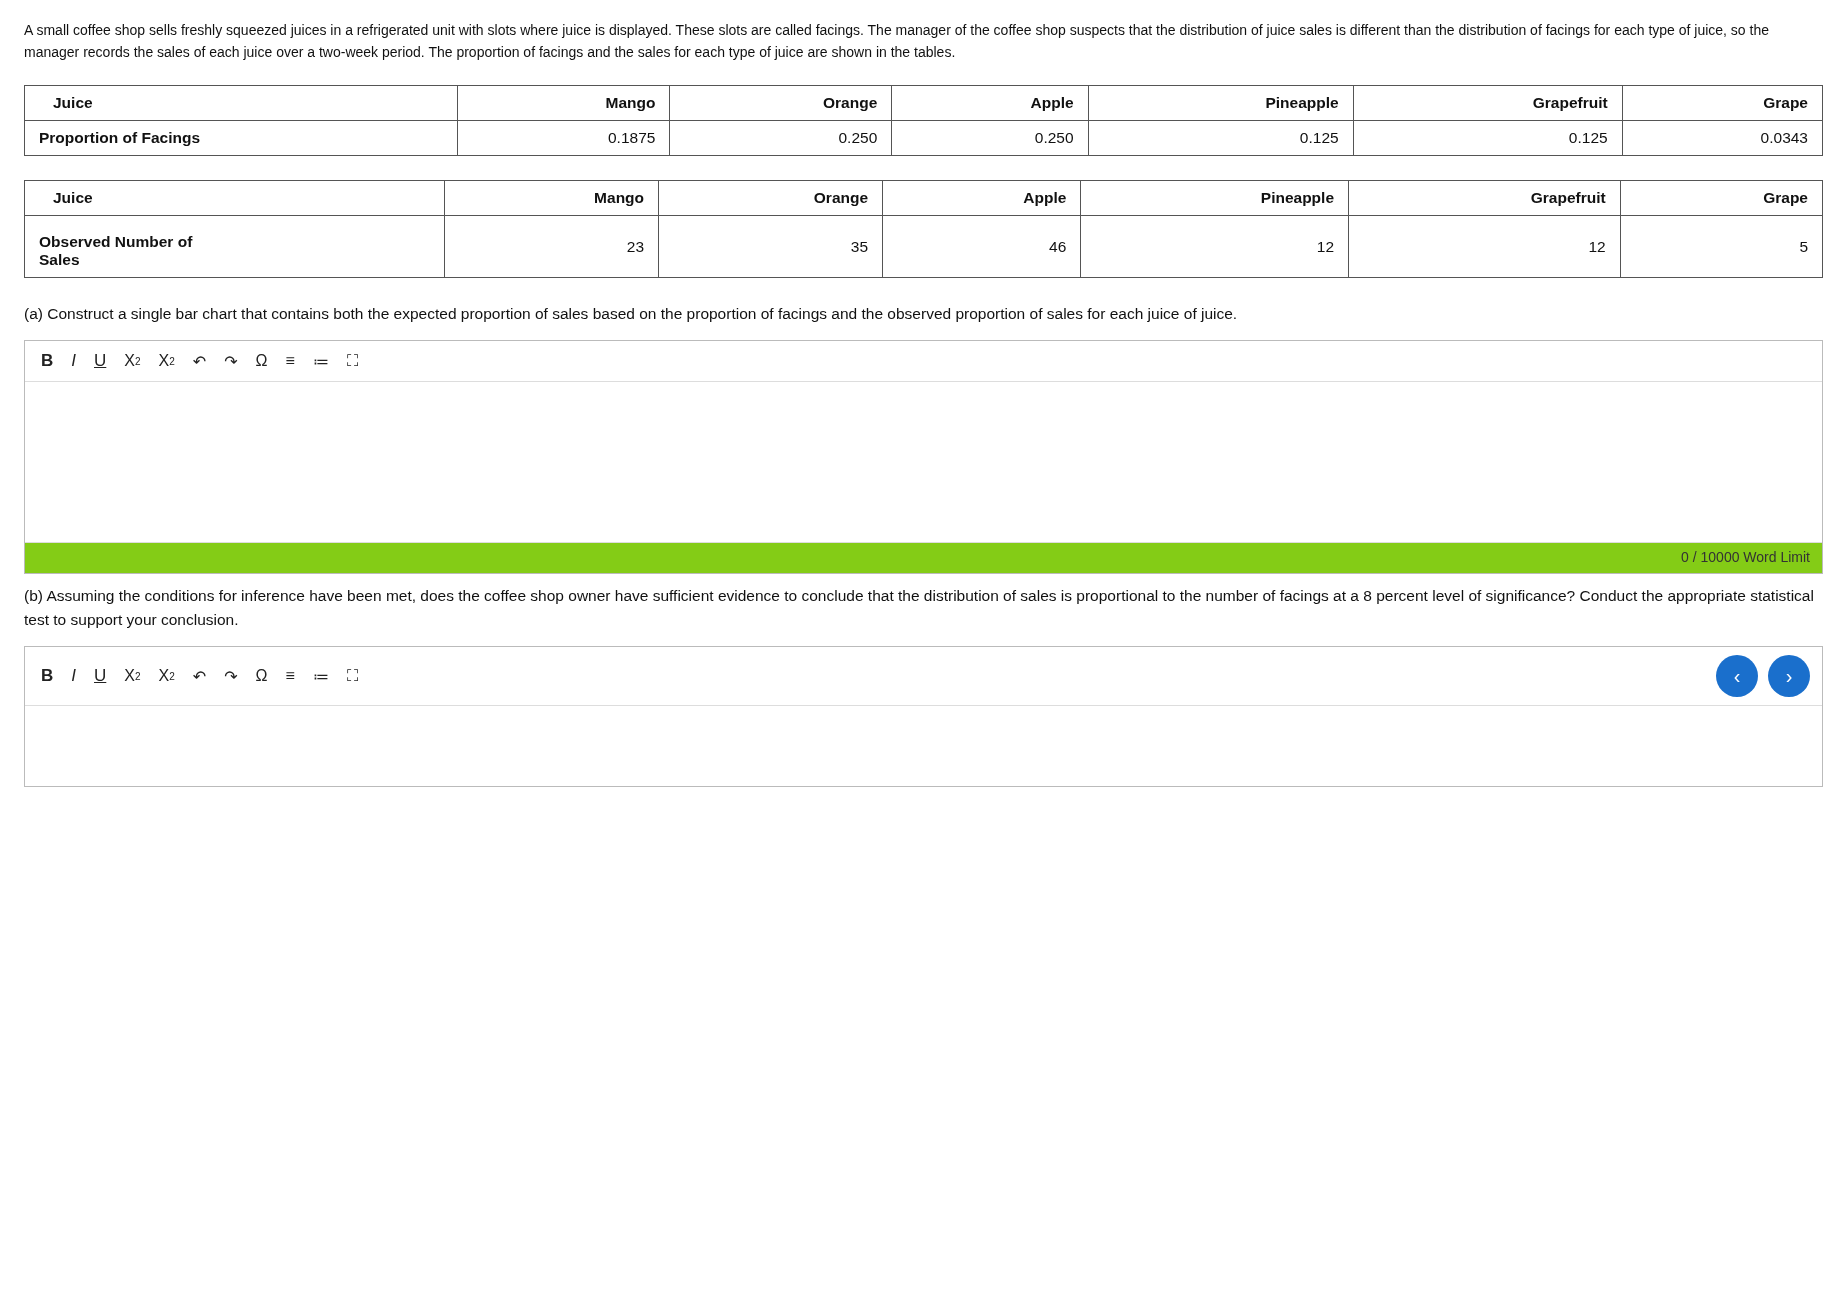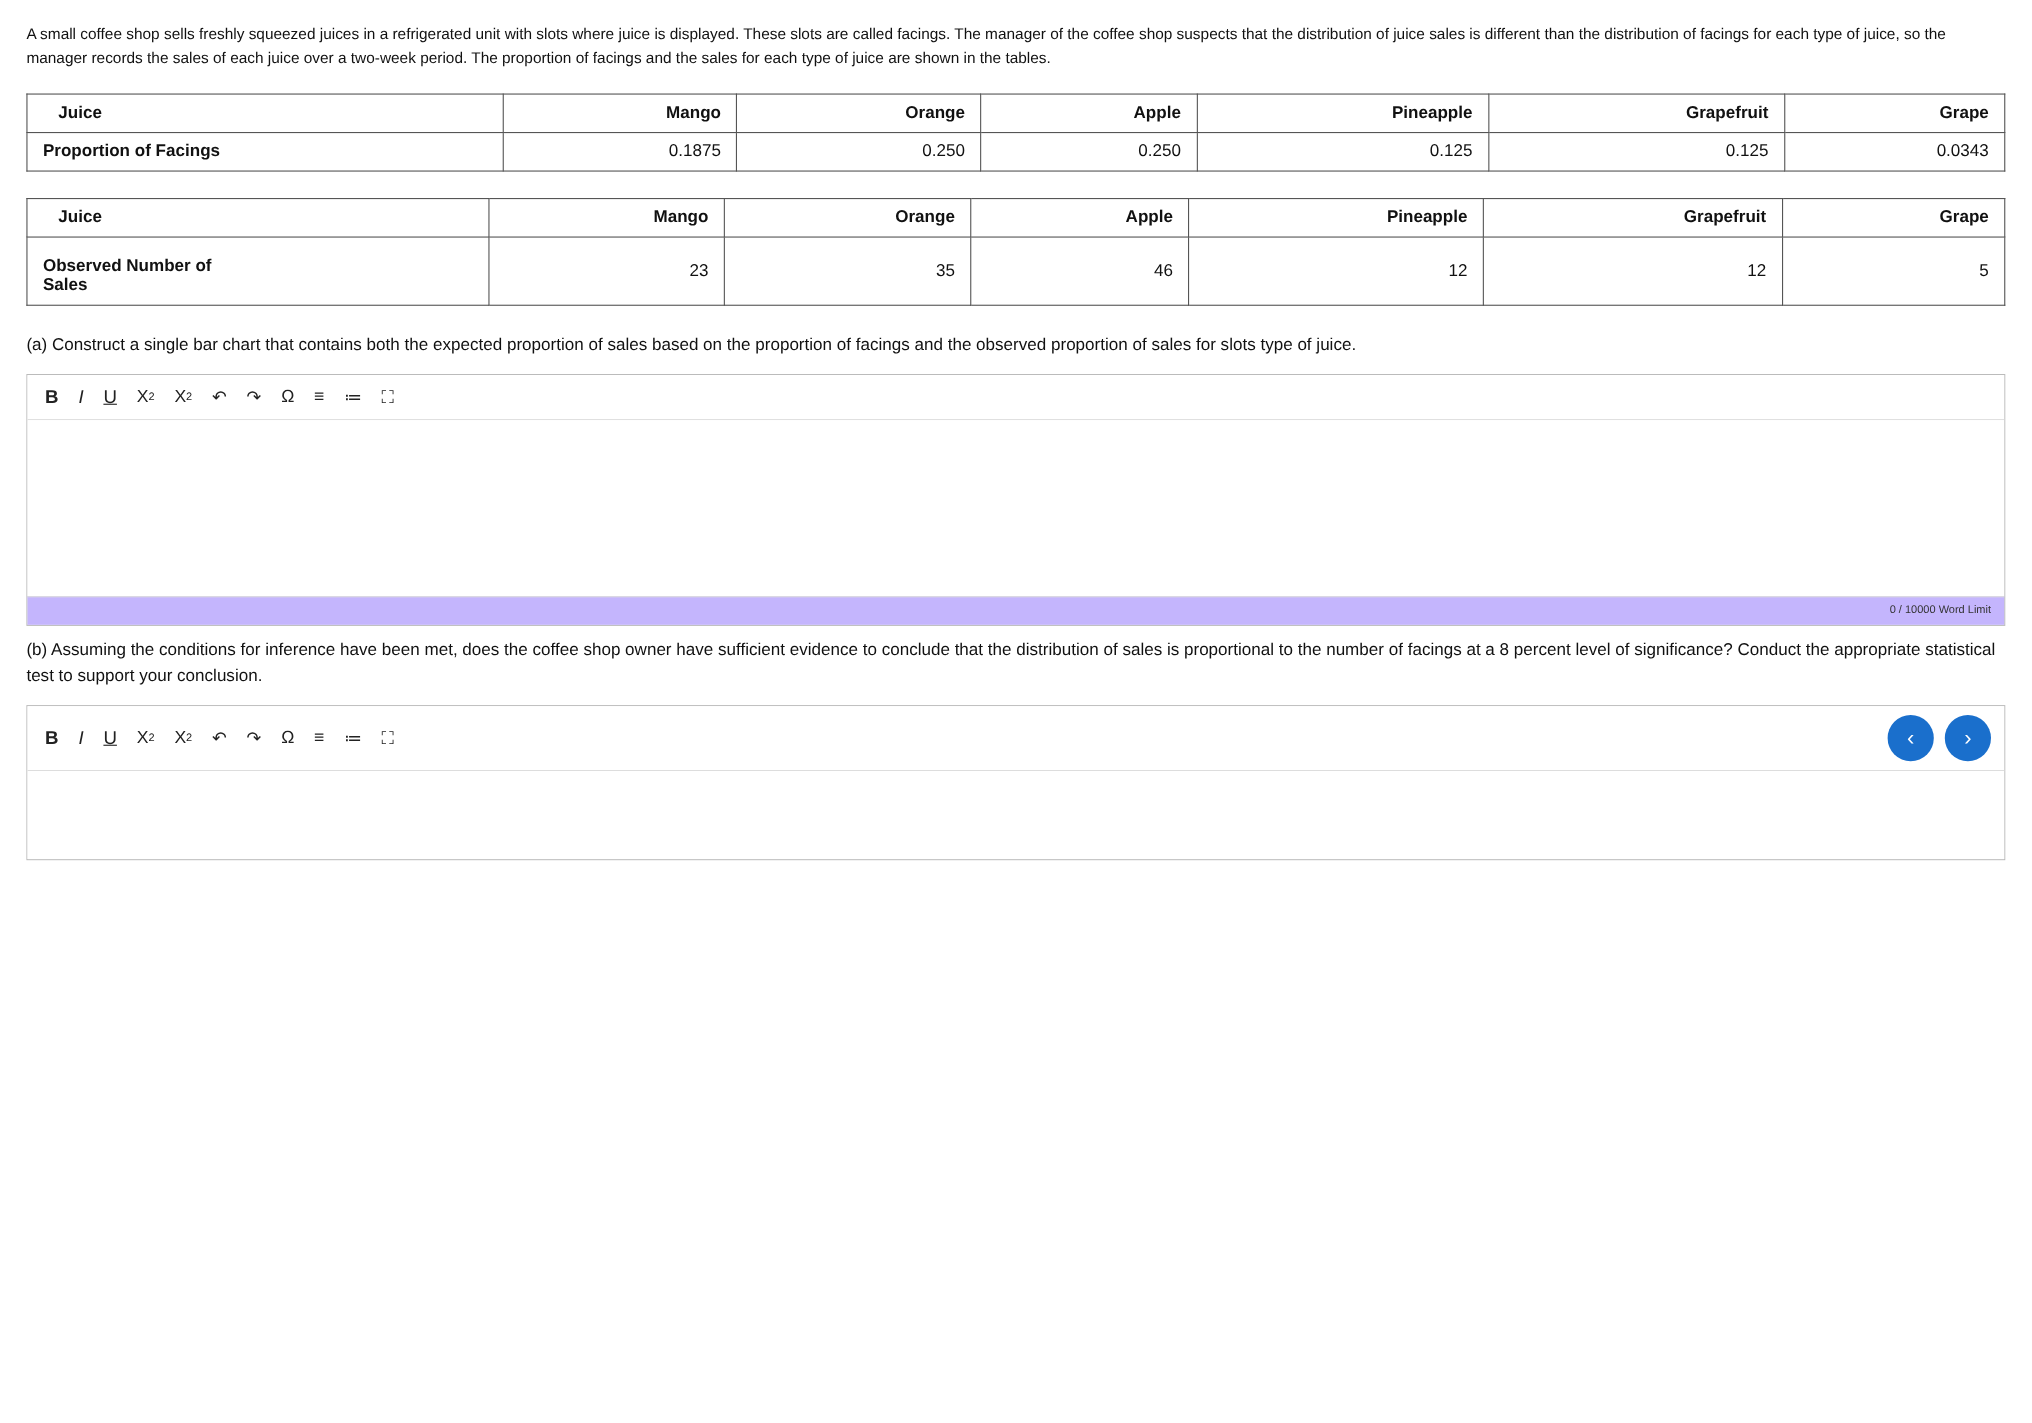--- a/index.html
+++ b/index.html
@@ -76,24 +76,24 @@
     .editor-content {
       min-height: 160px;
       padding: 10px 12px;
       outline: none;
       font-size: 15.5px;
       background: #fff;
     }
 
     .word-count {
       text-align: right;
-      font-size: 10px;
+      font-size: 14px;
       color: #333;
       padding: 6px 12px 8px;
-      background: #c4b5fd;
+      background: #84cc16;
       border-top: 1px solid #ddd;
     }
 
     .nav-btn {
       width: 42px;
       height: 42px;
       border-radius: 50%;
       border: none;
       cursor: pointer;
       font-size: 20px;
@@ -162,21 +162,21 @@
         <td>35</td>
         <td>46</td>
         <td>12</td>
         <td>12</td>
         <td>5</td>
       </tr>
     </tbody>
   </table>
 </div>
 
-<p class="question-text">(a) Construct a single bar chart that contains both the expected proportion of sales based on the proportion of facings and the observed proportion of sales for slots type of juice.</p>
+<p class="question-text">(a) Construct a single bar chart that contains both the expected proportion of sales based on the proportion of facings and the observed proportion of sales for each juice of juice.</p>
 
 <div class="editor-box">
   <div class="editor-toolbar">
     <button class="toolbar-btn bold" title="Bold">B</button>
     <button class="toolbar-btn italic" title="Italic">I</button>
     <button class="toolbar-btn underline" title="Underline">U</button>
     <button class="toolbar-btn" title="Superscript">X<sup>2</sup></button>
     <button class="toolbar-btn" title="Subscript">X<sub>2</sub></button>
     <button class="toolbar-btn" title="Undo">↶</button>
     <button class="toolbar-btn" title="Redo">↷</button>

